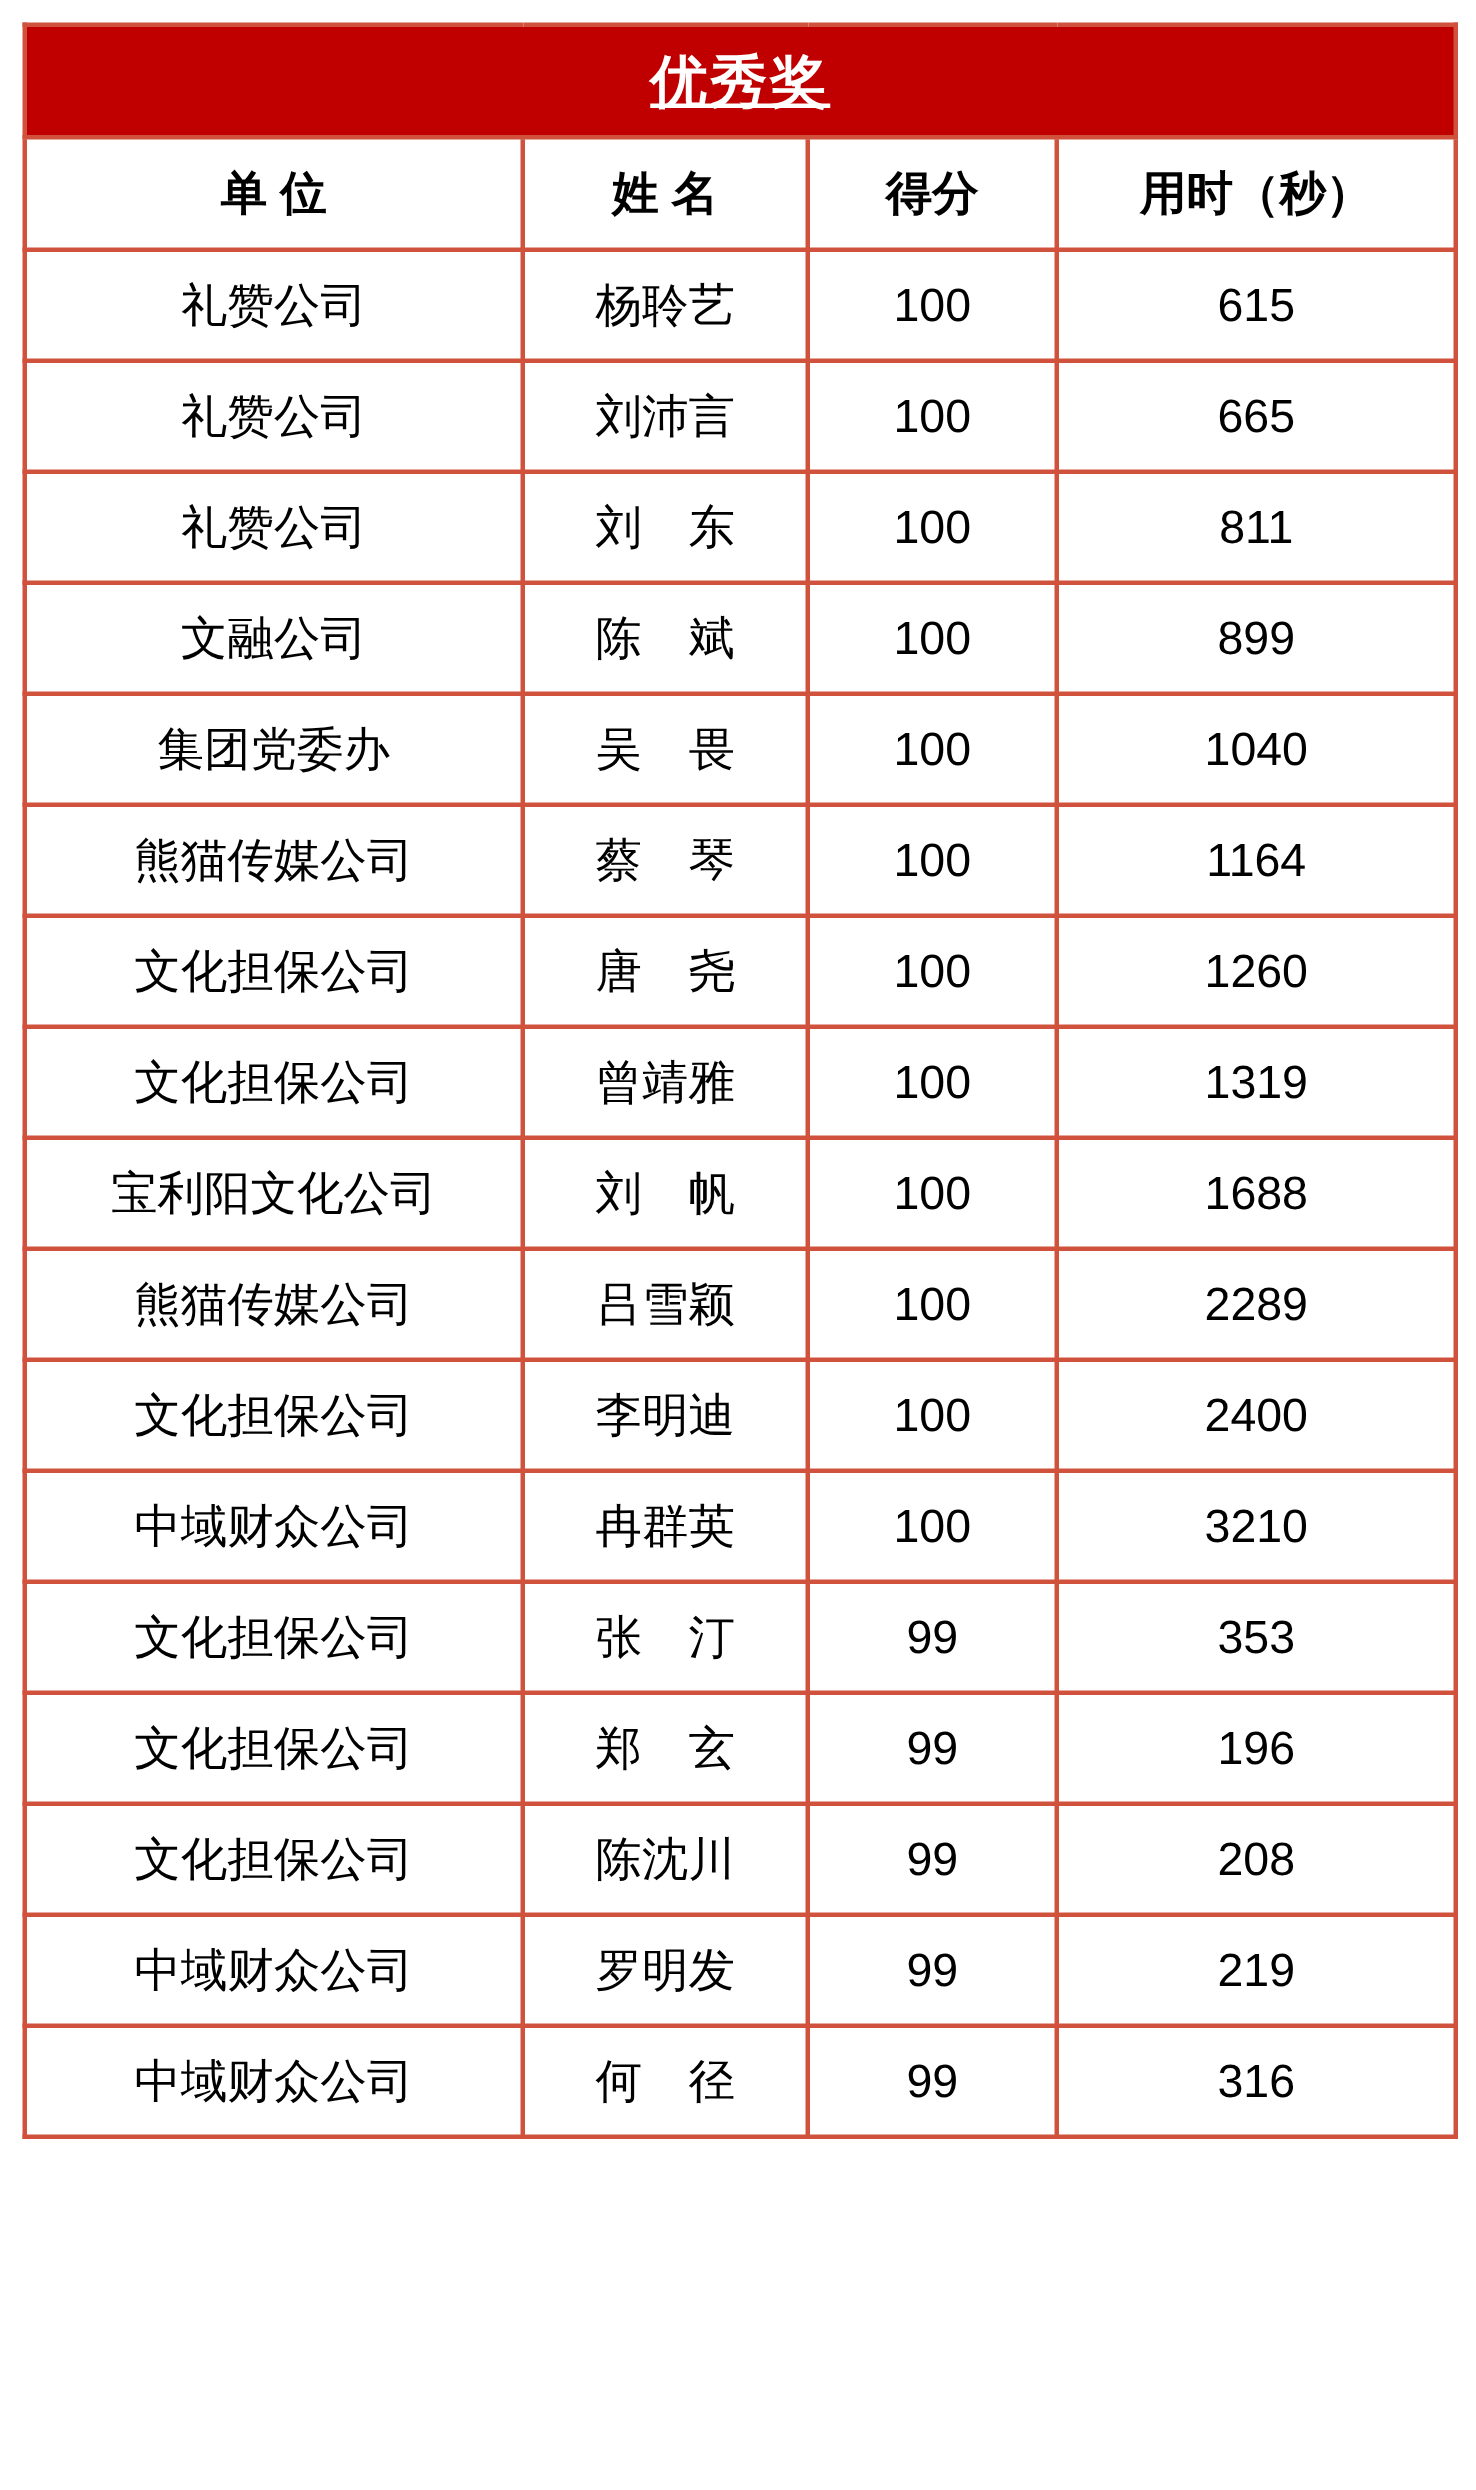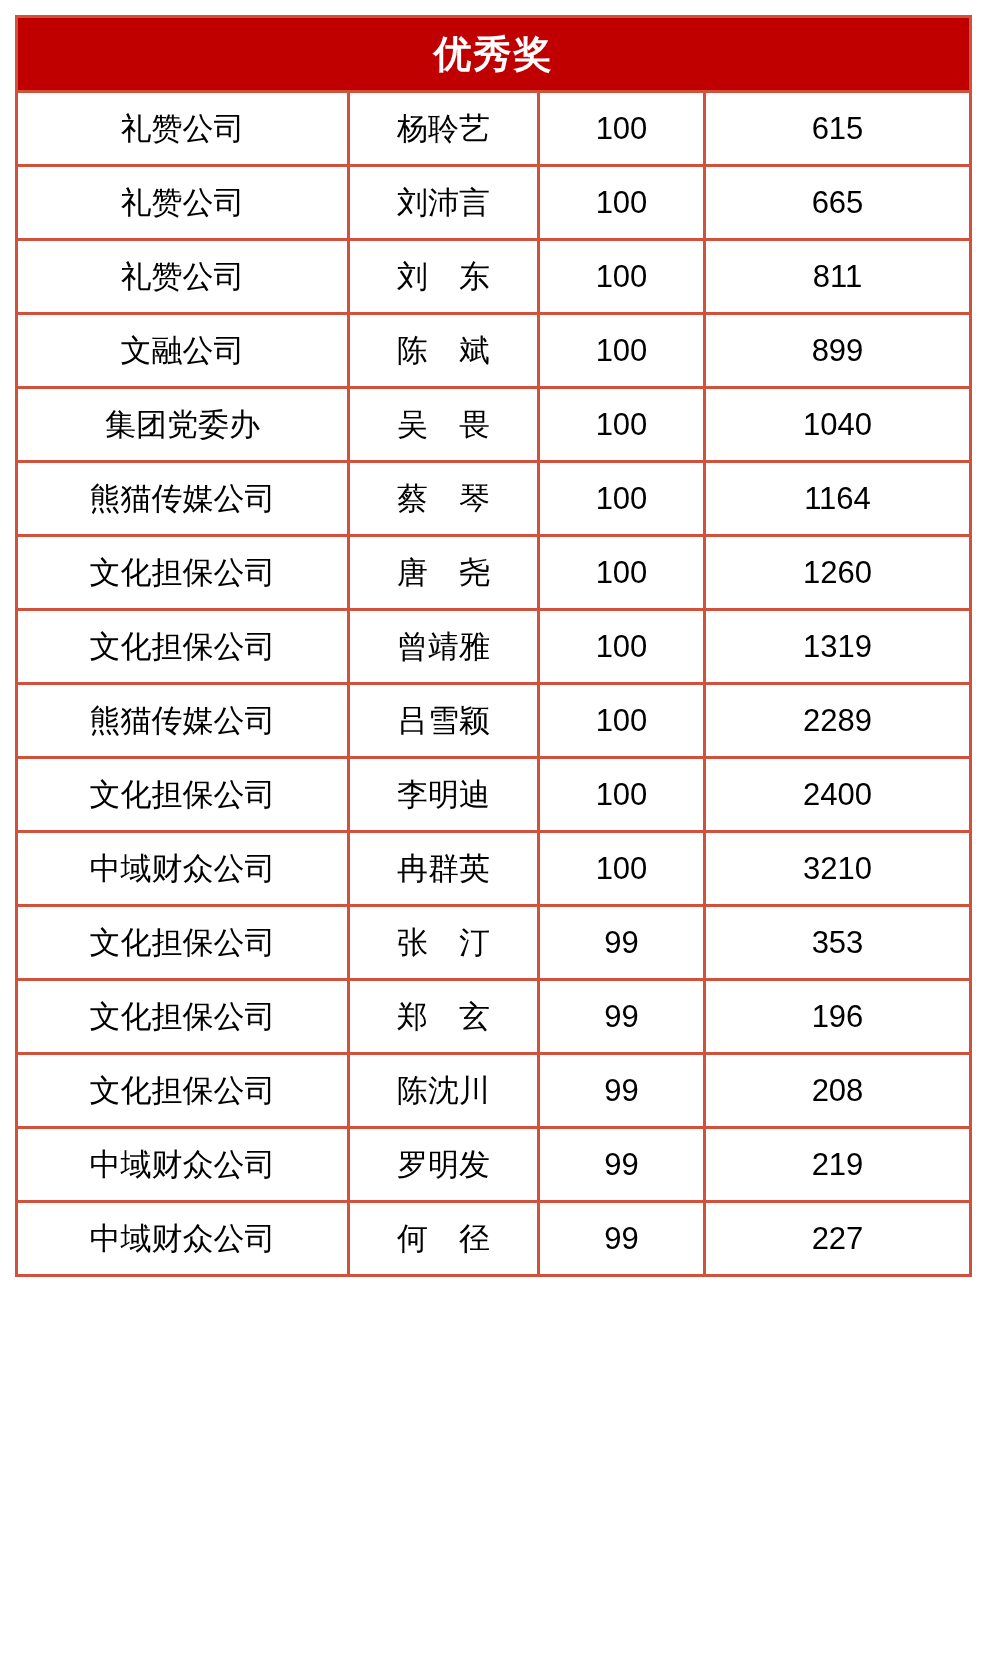--- a/index.html
+++ b/index.html
@@ -38,20 +38,21 @@
     overflow:hidden;
     white-space:nowrap;
   }
   tr.title-row th{
     height:72px;
     background:var(--title-bg);
     color:var(--title-color);
     font-size:38px;
     font-weight:bold;
     letter-spacing:2px;
+    text-decoration:underline;
   }
   tr.header-row th{
     height:72px;
     background:#FFFFFF;
     font-size:31px;
     font-weight:bold;
   }
   tr.data-row td{
     height:71px;
     font-size:31px;
@@ -66,20 +67,26 @@
   <table class="award-table">
     <colgroup>
       <col style="width:332px">
       <col style="width:190px">
       <col style="width:166px">
       <col style="width:266px">
     </colgroup>
     <thead>
       <tr class="title-row">
         <th colspan="4">优秀奖</th>
+      </tr>
+      <tr class="header-row">
+        <th>单 位</th>
+        <th>姓 名</th>
+        <th>得分</th>
+        <th>用时（秒）</th>
       </tr>
     </thead>
     <tbody id="table-body">
         <tr class="data-row">
           <td>礼赞公司</td>
           <td>杨聆艺</td>
           <td>100</td>
           <td>615</td>
         </tr>
         <tr class="data-row">
@@ -118,20 +125,26 @@
           <td>100</td>
           <td>1260</td>
         </tr>
         <tr class="data-row">
           <td>文化担保公司</td>
           <td>曾靖雅</td>
           <td>100</td>
           <td>1319</td>
         </tr>
         <tr class="data-row">
+          <td>宝利阳文化公司</td>
+          <td>刘　帆</td>
+          <td>100</td>
+          <td>1688</td>
+        </tr>
+        <tr class="data-row">
           <td>熊猫传媒公司</td>
           <td>吕雪颖</td>
           <td>100</td>
           <td>2289</td>
         </tr>
         <tr class="data-row">
           <td>文化担保公司</td>
           <td>李明迪</td>
           <td>100</td>
           <td>2400</td>
@@ -163,17 +176,17 @@
         <tr class="data-row">
           <td>中域财众公司</td>
           <td>罗明发</td>
           <td>99</td>
           <td>219</td>
         </tr>
         <tr class="data-row">
           <td>中域财众公司</td>
           <td>何　径</td>
           <td>99</td>
-          <td>227</td>
+          <td>316</td>
         </tr>
       </tbody>
   </table>
 </div>
 
 </body></html>

